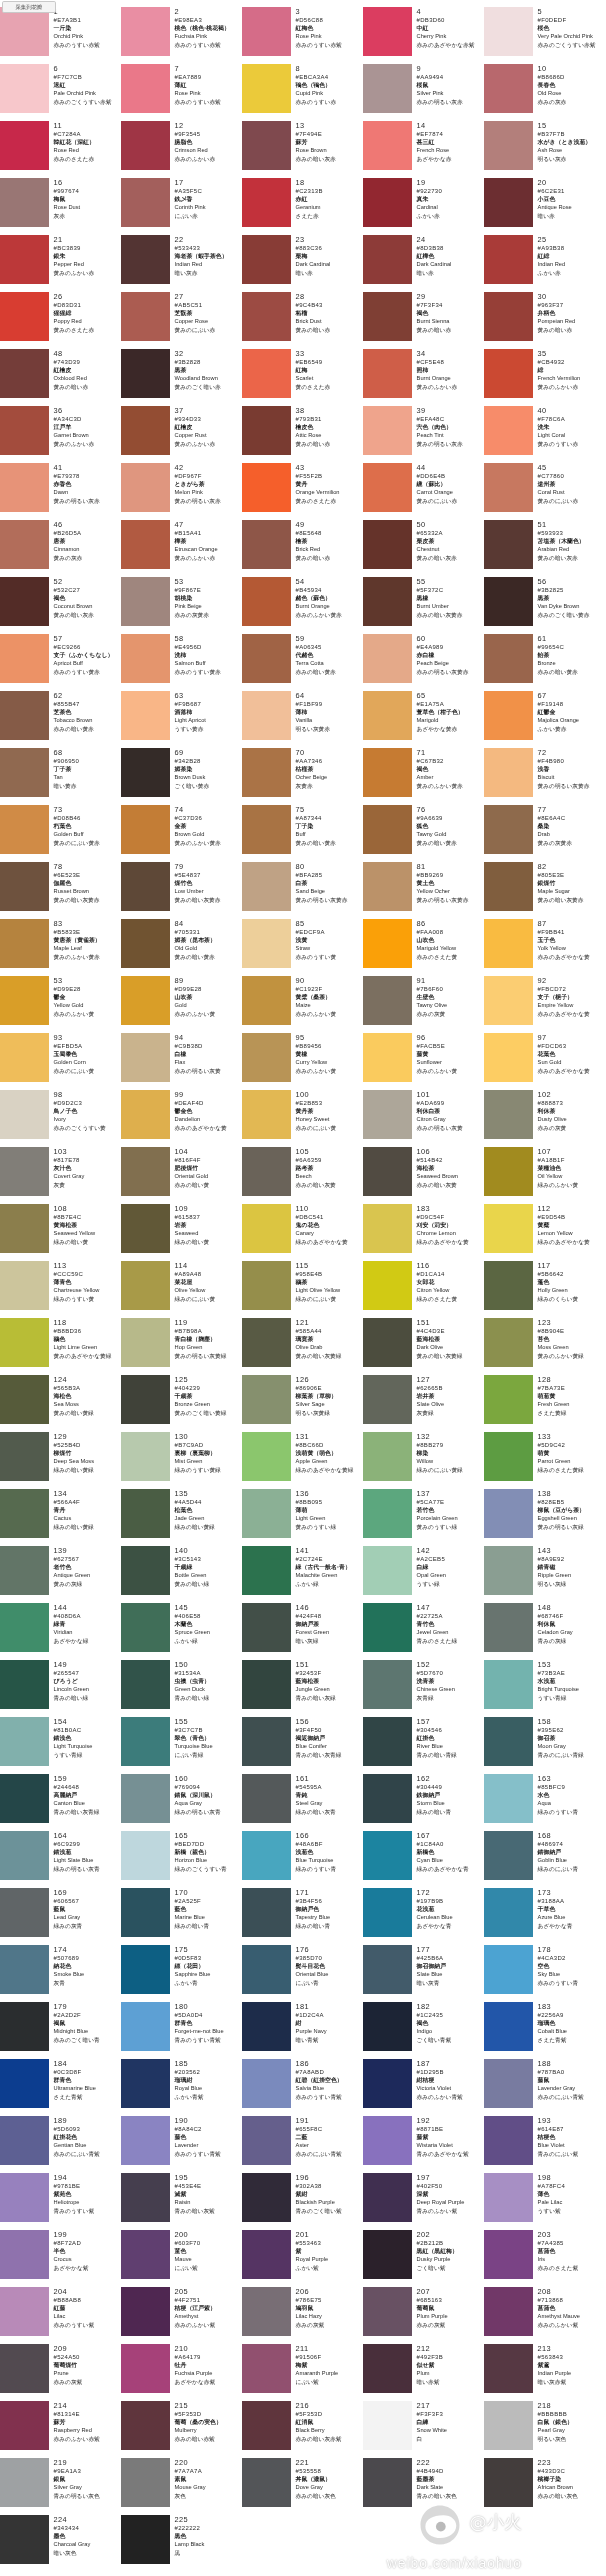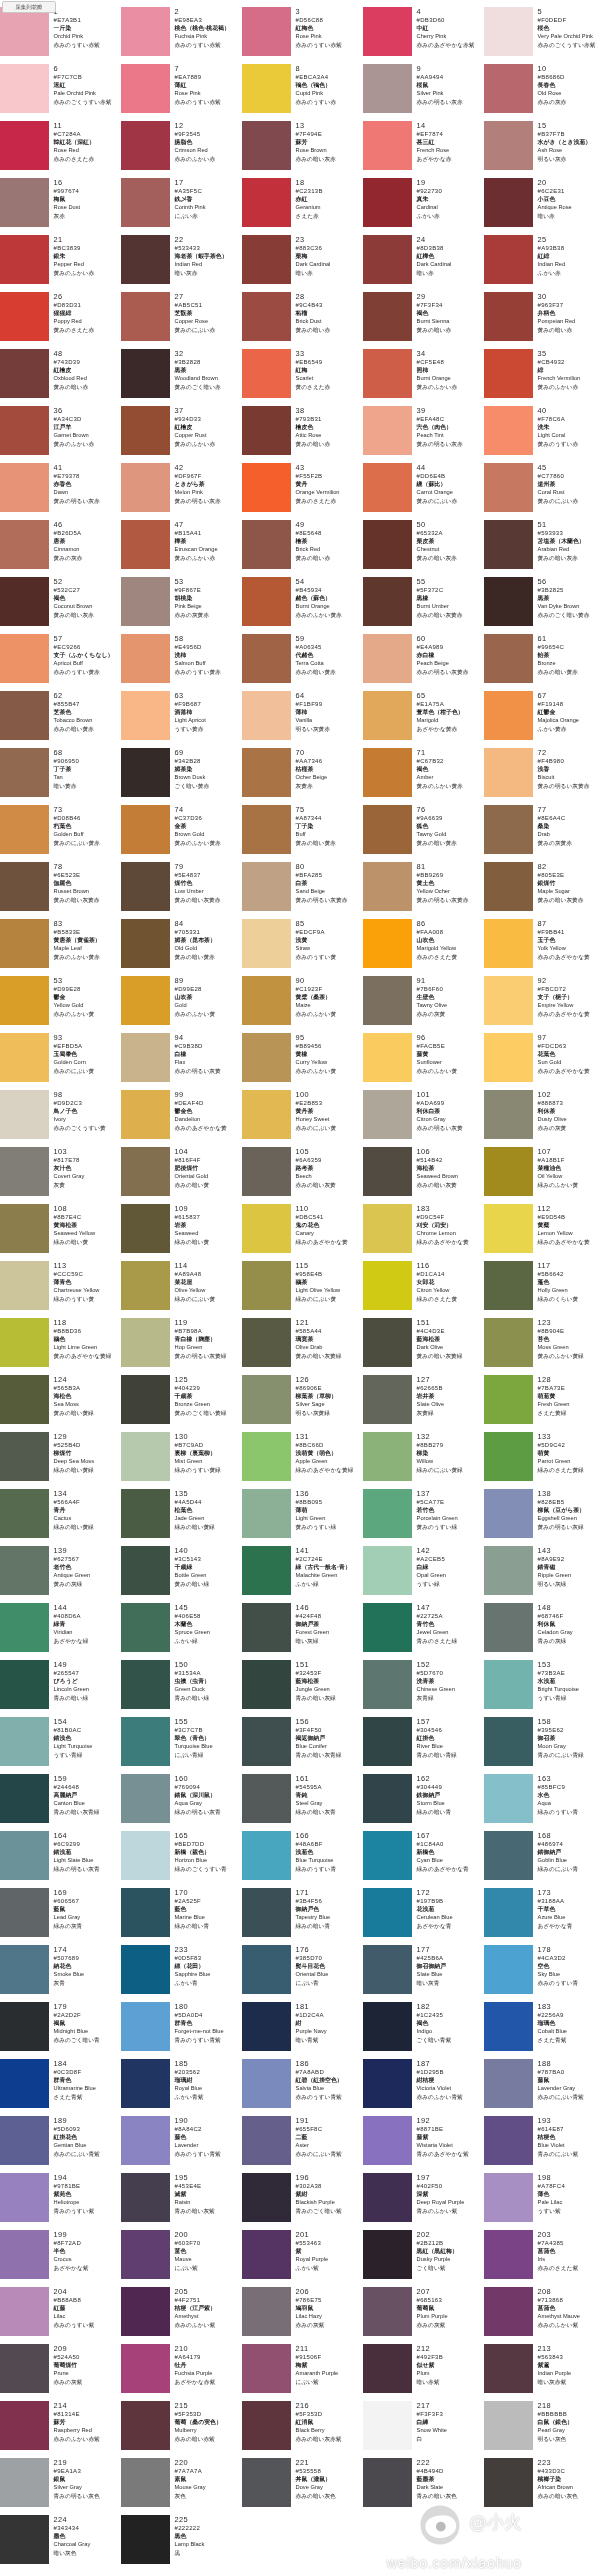--- a/index.html
+++ b/index.html
@@ -1849,21 +1849,21 @@
           <div class="num">174</div>
           <div class="hex">#507689</div>
           <div class="jp">納花色</div>
           <div class="en">Smoke Blue</div>
           <div class="desc">灰青</div>
         </div>
       </div>
       <div class="cell">
         <div class="swatch" style="background: rgb(13, 95, 131);"></div>
         <div class="info">
-          <div class="num">233</div>
+          <div class="num">175</div>
           <div class="hex">#0D5F83</div>
           <div class="jp">縹（花田）</div>
           <div class="en">Sapphire Blue</div>
           <div class="desc">ふかい青</div>
         </div>
       </div>
       <div class="cell">
         <div class="swatch" style="background: rgb(56, 93, 112);"></div>
         <div class="info">
           <div class="num">176</div>

